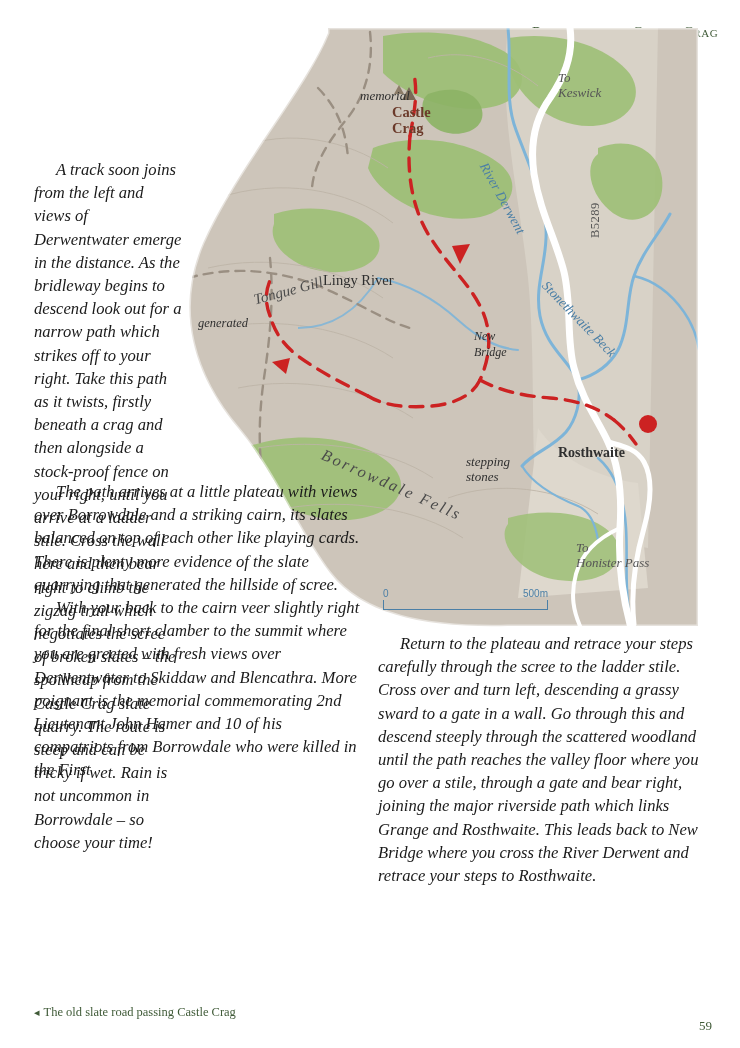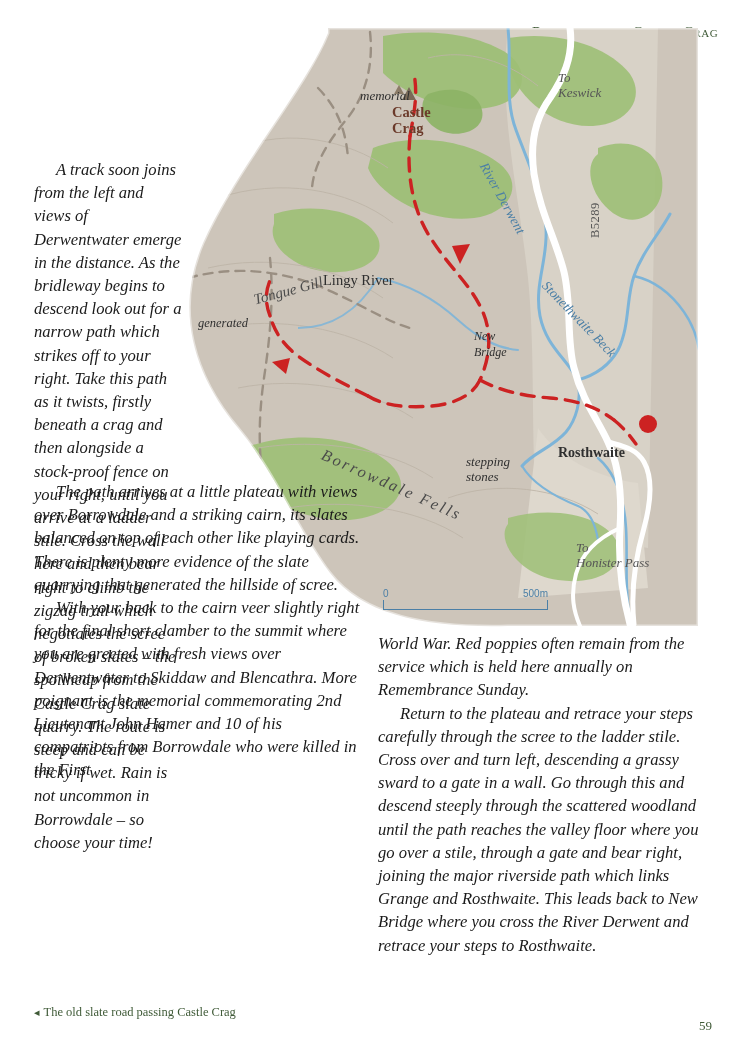--- a/index.html
+++ b/index.html
@@ -244,20 +244,19 @@
 <div class="col col-left-top">
   <p>A track soon joins from the left and views of Derwentwater emerge in the distance. As the bridleway begins to descend look out for a narrow path which strikes off to your right. Take this path as it twists, firstly beneath a crag and then alongside a stock-proof fence on your right, until you arrive at a ladder stile. Cross the wall here and then bear right to climb the zigzag trail which negotiates the scree of broken slates – the spoilheap from the Castle Crag slate quarry. The route is steep and can be tricky if wet. Rain is not uncommon in Borrowdale – so choose your time!</p>
 </div>
 
 <div class="col col-full">
   <p>The path arrives at a little plateau with views over Borrowdale and a striking cairn, its slates balanced on top of each other like playing cards. There is plenty more evidence of the slate quarrying that generated the hillside of scree.</p>
   <p>With your back to the cairn veer slightly right for the final short clamber to the summit where you are greeted with fresh views over Derwentwater to Skiddaw and Blencathra. More poignant is the memorial commemorating 2nd Lieutenant John Hamer and 10 of his compatriots from Borrowdale who were killed in the First</p>
 </div>
 
 <div class="col col-right">
-  <p class="noindent">World War. Red poppies often remain from the service which is held here annually on Remembrance Sunday.</p>
   <p>Return to the plateau and retrace your steps carefully through the scree to the ladder stile. Cross over and turn left, descending a grassy sward to a gate in a wall. Go through this and descend steeply through the scattered woodland until the path reaches the valley floor where you go over a stile, through a gate and bear right, joining the major riverside path which links Grange and Rosthwaite. This leads back to New Bridge where you cross the River Derwent and retrace your steps to Rosthwaite.</p>
 </div>
 
 <div class="caption">
   <span class="tri">◂</span><span>The old slate road passing Castle Crag</span>
 </div>
 <div class="folio">59</div>
 
 </body></html>

